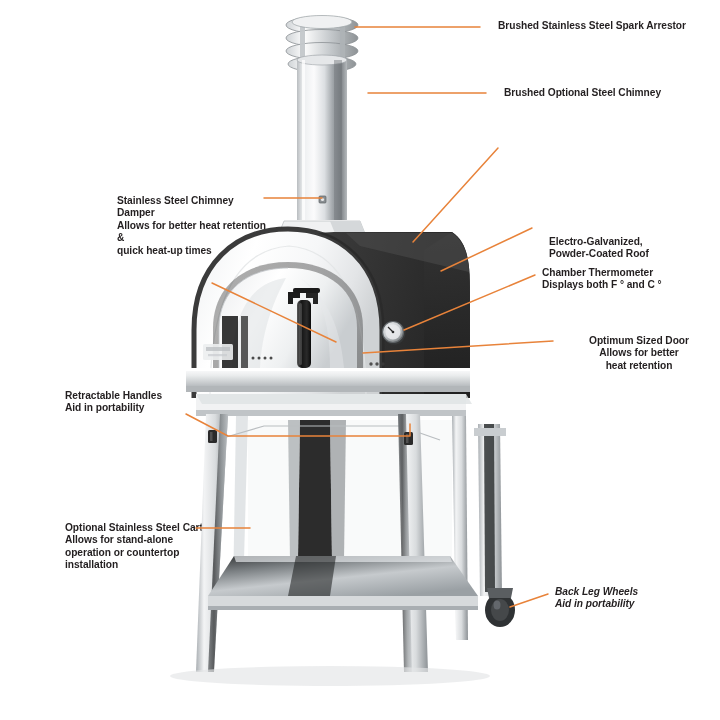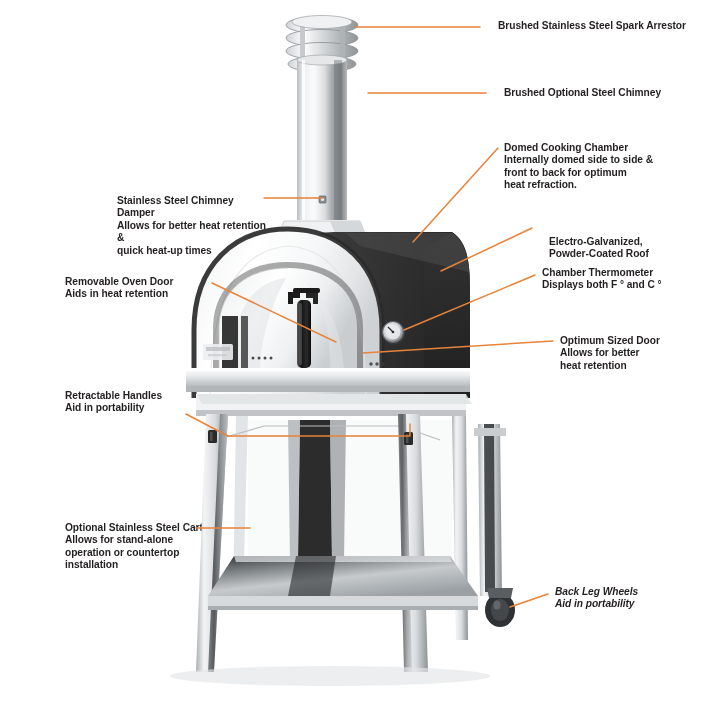--- a/index.html
+++ b/index.html
@@ -305,41 +305,35 @@
       <path d="M 186,414 L 228,436 L 410,436 L 410,424"></path>
       <path d="M 196,528 L 250,528"></path>
       <path d="M 548,594 L 510,607"></path>
     </g>
   </svg>
 
   <div class="callout right" style="left:498px; top:20px; width:215px;">Brushed Stainless Steel Spark Arrestor</div>
 
   <div class="callout right" style="left:504px; top:87px; width:212px;">Brushed Optional Steel Chimney</div>
 
-  <div class="callout right" style="left:504px; top:142px; width:214px;">Domed Cooking Chamber
-Internally domed side to side &amp;
-front to back for optimum
-heat refraction.</div>
 
   <div class="callout right" style="left:539px; top:236px; width:180px;margin-left:10px;">Electro-Galvanized,
 Powder-Coated Roof</div>
 
   <div class="callout right" style="left:542px; top:267px; width:178px;">Chamber Thermometer
 Displays both F ° and C °</div>
 
-  <div class="callout right" style="left:560px; top:335px; width:158px;">Optimum Sized Door
+  <div class="callout right" style="left:560px; top:335px; width:158px;text-align:center;">Optimum Sized Door
 Allows for better
 heat retention</div>
 
   <div class="callout left" style="left:117px; top:181px; width:152px;margin-top:14px;">Stainless Steel Chimney Damper
 Allows for better heat retention &amp;
 quick heat-up times</div>
 
-  <div class="callout left" style="left:65px; top:276px; width:150px;">Removable Oven Door
-Aids in heat retention</div>
 
   <div class="callout left" style="left:65px; top:390px; width:145px;">Retractable Handles
 Aid in portability</div>
 
   <div class="callout left" style="left:65px; top:522px; width:145px;">Optional Stainless Steel Cart
 Allows for stand-alone
 operation or countertop
 installation</div>
 
   <div class="callout right" style="left:555px; top:586px; width:160px;font-style:italic;">Back Leg Wheels

